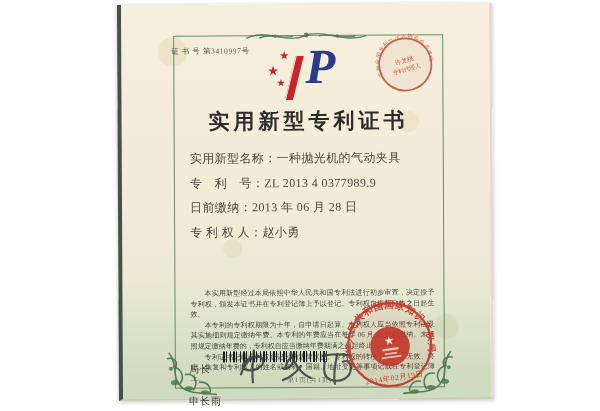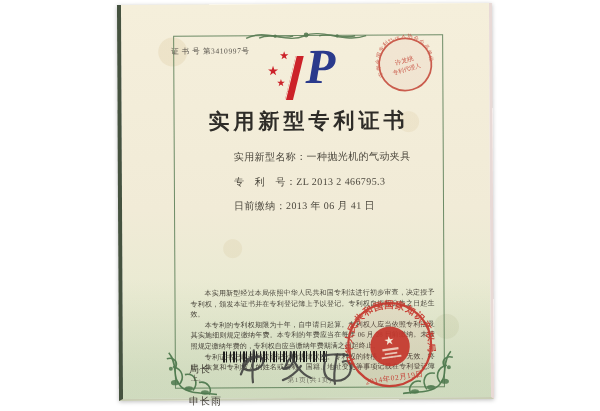--- a/index.html
+++ b/index.html
@@ -31,21 +31,21 @@
   .logo-bar{position:absolute;left:27px;top:8px;width:7px;height:44px;background:#cc2229;
     transform:skewX(-14deg);border-left:1.5px solid #f5efdb;}
   .star{position:absolute;color:#cc2229;line-height:1;}
   .st1{left:16px;top:2px;font-size:11px;}
   .st2{left:4px;top:16px;font-size:13px;}
   .st3{left:13px;top:30px;font-size:10px;}
   .st4{left:23px;top:41px;font-size:8px;}
   .title{position:absolute;left:52px;right:46px;top:103px;margin:0;text-align:center;
     font-size:21px;font-weight:bold;letter-spacing:4px;color:#2e2c28;}
   .fields{position:absolute;left:68px;top:146px;right:56px;}
-  .field-row{height:24.6px;font-size:10px;color:#4b473d;letter-spacing:.4px;white-space:nowrap;margin-left:44px;}
+  .field-row{height:24.6px;font-size:12px;color:#4b473d;letter-spacing:.4px;white-space:nowrap;}
   .paras{position:absolute;left:68px;top:284px;right:56px;}
   .paras p{margin:0;font-size:7px;line-height:10.6px;color:#4b473d;text-align:justify;text-indent:2em;}
   .barcode{position:absolute;left:100px;top:347px;width:104px;height:11px;
     background:repeating-linear-gradient(90deg,#1d1d1d 0 2px,rgba(0,0,0,0) 2px 3px,#1d1d1d 3px 4px,
       rgba(0,0,0,0) 4px 7px,#1d1d1d 7px 8px,rgba(0,0,0,0) 8px 10px);}
   .sign-label{position:absolute;left:66px;font-size:10px;color:#3f3b33;letter-spacing:1px;}
   .sl1{top:358px;} .sl2{top:390px;}
   .signature{position:absolute;left:104px;top:340px;width:150px;height:45px;}
   .seal{position:absolute;left:222px;top:296px;width:90px;height:90px;transform:rotate(-8deg);opacity:.92;}
   .agency{position:absolute;left:255px;top:32px;width:58px;height:58px;transform:rotate(-16deg);opacity:.8;}
@@ -110,24 +110,27 @@
       <span class="star st4">★</span>
     </div>
 
     <h1 class="title">实用新型专利证书</h1>
 
     <div class="fields">
       <div class="field-row">
         <span>实用新型名称：</span><span>一种抛光机的气动夹具</span>
       </div>
       <div class="field-row">
-        <span>专　利　号：</span><span>ZL 2013 2 466795.3</span>
+        <span>专　利　号：</span><span>ZL 2013 4 0377989.9</span>
       </div>
       <div class="field-row">
-        <span>日前缴纳：</span><span>2013 年 06 月 41 日</span>
+        <span>日前缴纳：</span><span>2013 年 06 月 28 日</span>
+      </div>
+      <div class="field-row">
+        <span>专 利 权 人：</span><span>赵小勇</span>
       </div>
     </div>
 
     <div class="paras">
       <p>本实用新型经过本局依照中华人民共和国专利法进行初步审查，决定授予专利权，颁发本证书并在专利登记簿上予以登记。专利权自授权公告之日起生效。</p>
       <p>本专利的专利权期限为十年，自申请日起算。专利权人应当依照专利法及其实施细则规定缴纳年费。本专利的年费应当在每年 06 月 28 日前缴纳。未按照规定缴纳年费的，专利权自应当缴纳年费期满之日起终止。</p>
       <p>专利证书记载专利权登记时的法律状况。专利权的转移、质押、无效、终止、恢复和专利权人的姓名或名称、国籍、地址变更等事项记载在专利登记簿上。</p>
     </div>
 
     <div class="barcode"></div>

